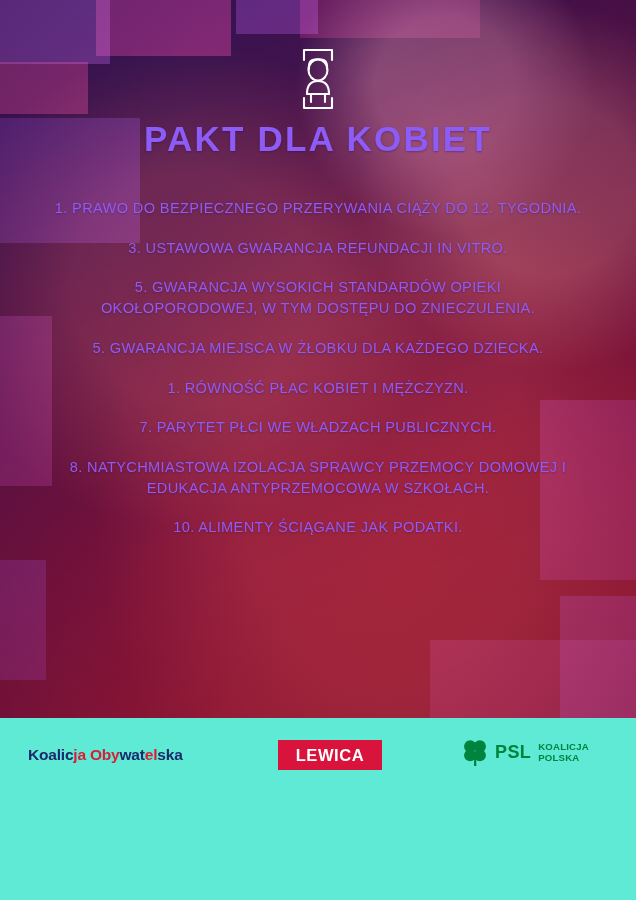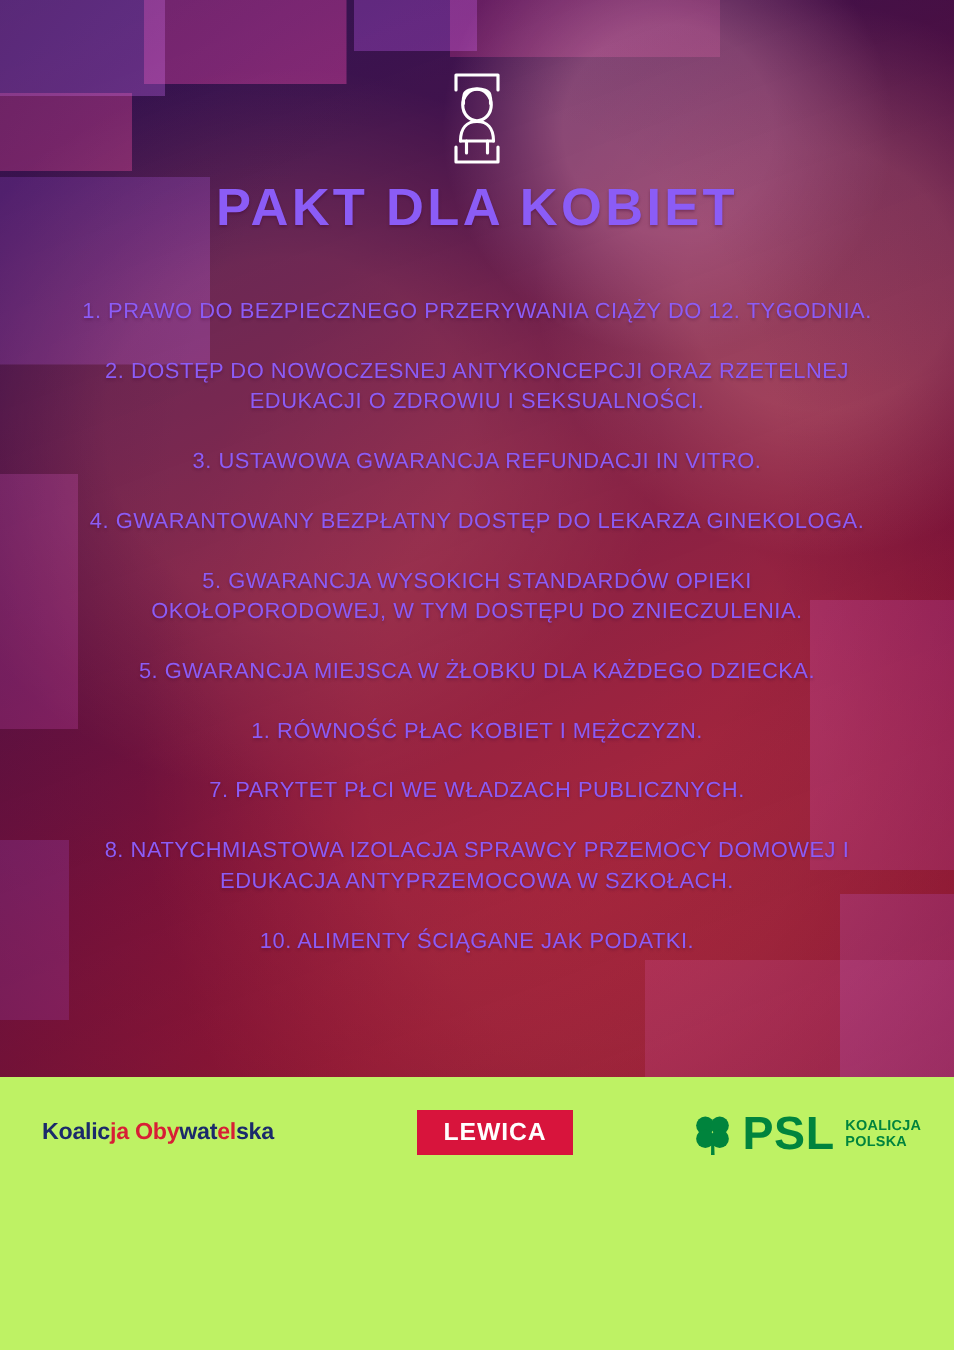--- a/index.html
+++ b/index.html
@@ -119,21 +119,21 @@
   .demand:last-child { margin-bottom: 0; }
   .demand.narrow { padding: 0 22px; }
 
   
   .footer {
     position: absolute;
     left: 0;
     top: 718px;
     width: 636px;
     height: 182px;
-    background: #bef264;
+    background: #5eead4;
   }
   .logos {
     position: absolute;
     left: 0;
     top: 18px;
     width: 636px;
     height: 46px;
     display: flex;
     align-items: center;
   }
@@ -175,21 +175,21 @@
     position: absolute;
     left: 462px;
     top: 2px;
     display: flex;
     align-items: center;
     gap: 7px;
   }
   .psl-clover { width: 26px; height: 28px; }
   .psl-word {
     color: #00843d;
-    font-size: 31px;
+    font-size: 18px;
     font-weight: bold;
     letter-spacing: .4px;
   }
   .psl-sub {
     color: #00843d;
     font-size: 9.6px;
     font-weight: bold;
     line-height: 1.18;
     letter-spacing: .2px;
     text-align: left;
@@ -228,23 +228,21 @@
         <path d="M25 50 C25 41 29.5 37 36 37 C42.5 37 47 41 47 50"></path>
         <path d="M29 50 V58 M43 50 V58"></path>
         <path d="M25 50 H47"></path>
       </svg>
     </div>
 
     <div class="title">PAKT DLA KOBIET</div>
 
     <div class="demands">
       <p class="demand">1. PRAWO DO BEZPIECZNEGO PRZERYWANIA CIĄŻY DO 12. TYGODNIA.</p>
-      <p class="demand">2. DOSTĘP DO NOWOCZESNEJ ANTYKONCEPCJI ORAZ RZETELNEJ EDUKACJI O ZDROWIU I SEKSUALNOŚCI.</p>
       <p class="demand">3. USTAWOWA GWARANCJA REFUNDACJI IN VITRO.</p>
-      <p class="demand">4. GWARANTOWANY BEZPŁATNY DOSTĘP DO LEKARZA GINEKOLOGA.</p>
       <p class="demand narrow">5. GWARANCJA WYSOKICH STANDARDÓW OPIEKI OKOŁOPORODOWEJ, W TYM DOSTĘPU DO ZNIECZULENIA.</p>
       <p class="demand">5. GWARANCJA MIEJSCA W ŻŁOBKU DLA KAŻDEGO DZIECKA.</p>
       <p class="demand">1. RÓWNOŚĆ PŁAC KOBIET I MĘŻCZYZN.</p>
       <p class="demand">7. PARYTET PŁCI WE WŁADZACH PUBLICZNYCH.</p>
       <p class="demand narrow">8. NATYCHMIASTOWA IZOLACJA SPRAWCY PRZEMOCY DOMOWEJ I EDUKACJA ANTYPRZEMOCOWA W SZKOŁACH.</p>
       <p class="demand">10. ALIMENTY ŚCIĄGANE JAK PODATKI.</p>
     </div>
 
   </div>
 

